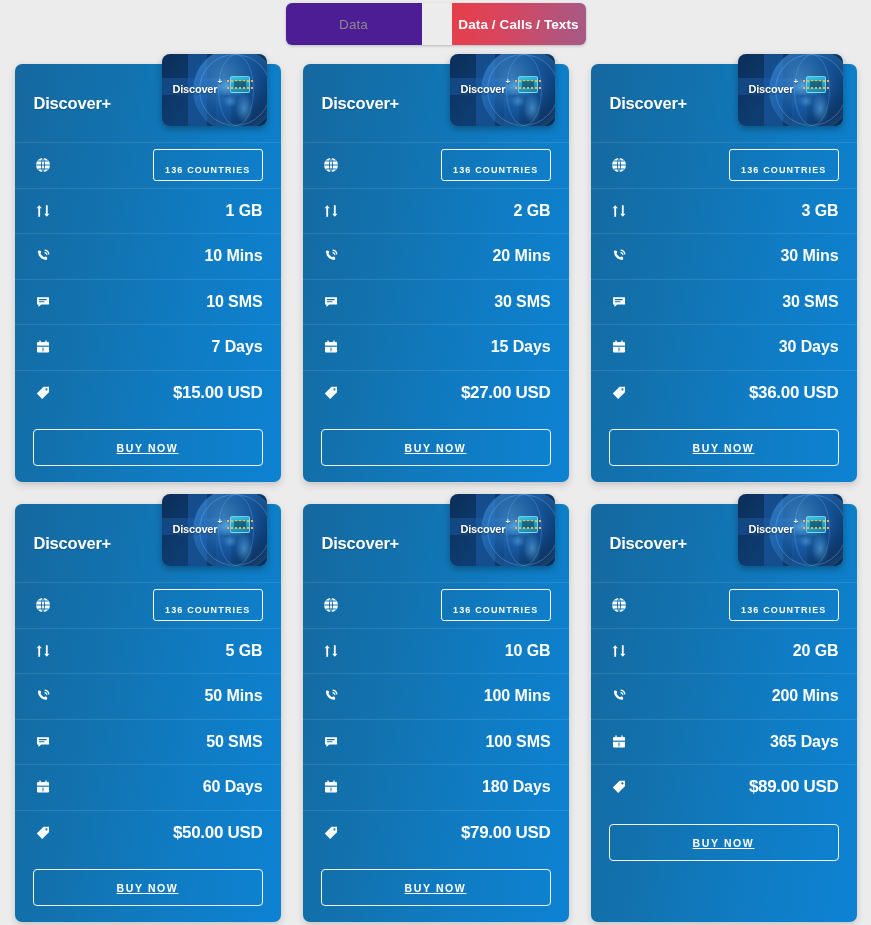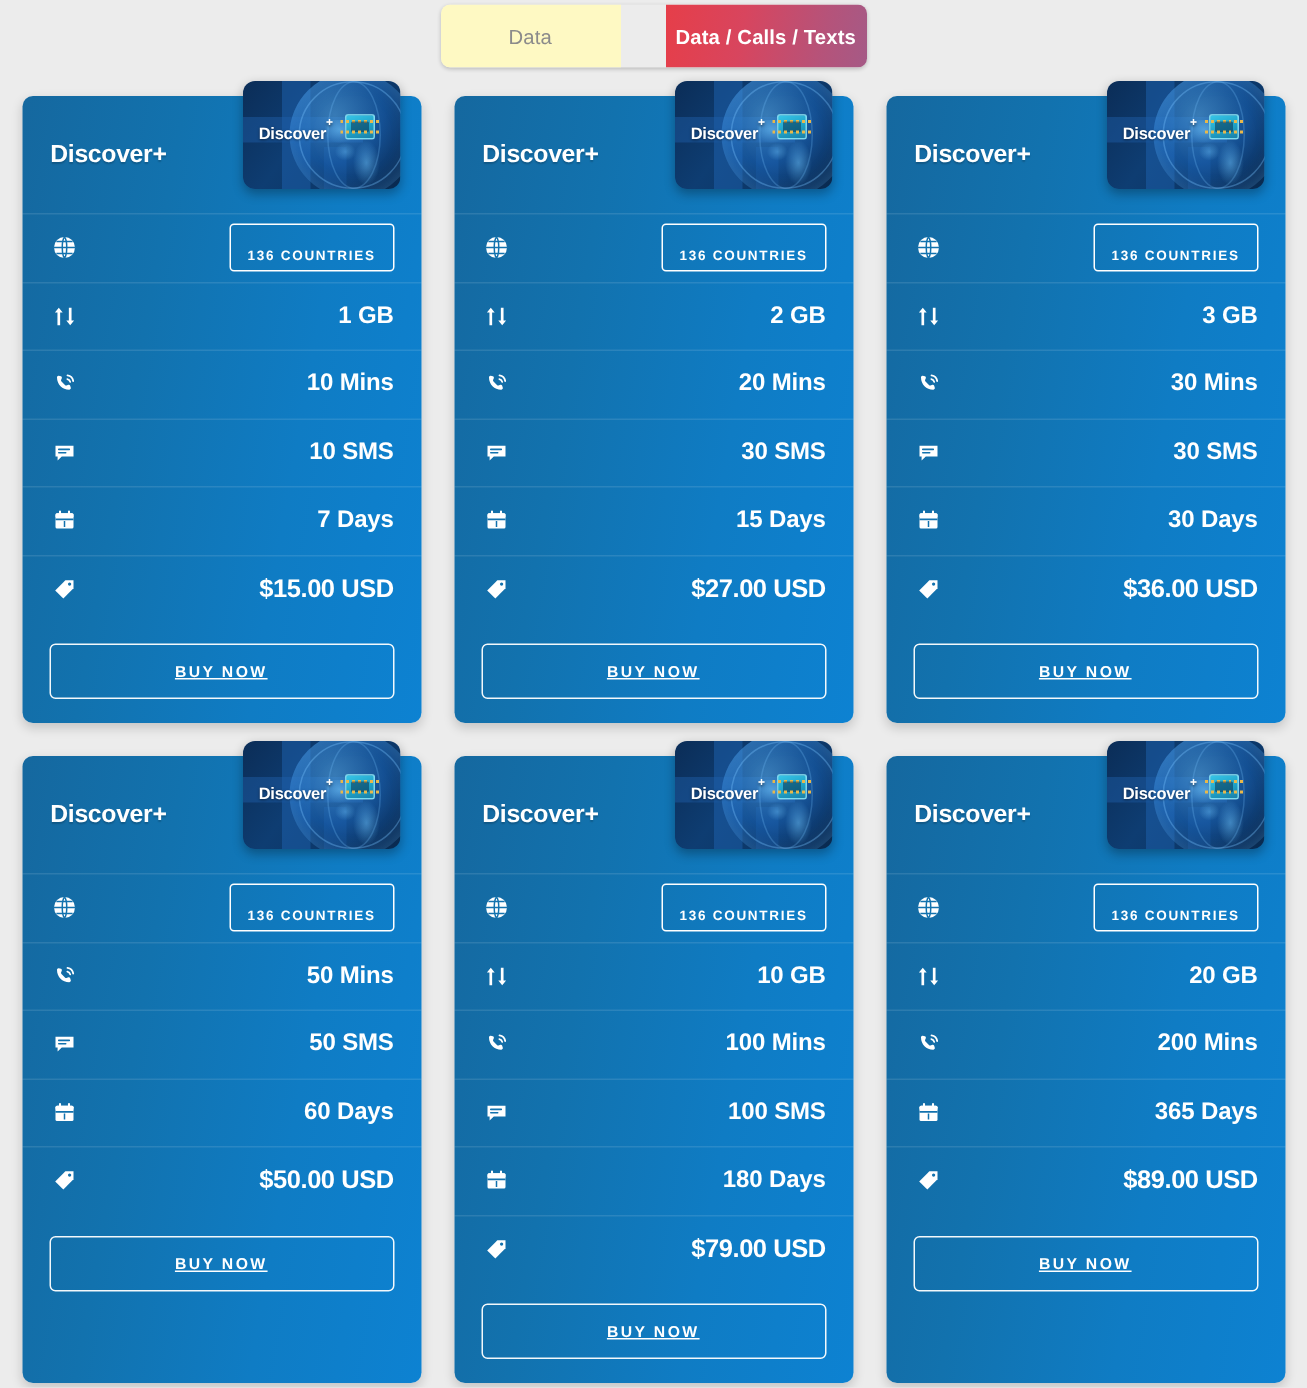--- a/index.html
+++ b/index.html
@@ -36,24 +36,24 @@
     font-weight: 700;
     letter-spacing: .1px;
     cursor: pointer;
     display: flex;
     align-items: center;
     justify-content: center;
     height: 100%;
     white-space: nowrap;
   }
   .toggle-btn.inactive {
-    background: #fef9c3;
+    background: #4c1d95;
     color: #8b8b8b;
     font-weight: 400;
-    width: 120px;
+    width: 136px;
   }
   .toggle-btn.active {
     background: linear-gradient(100deg, #e63e49 0%, #d8455e 38%, #b5537a 78%, #a55a86 100%);
     color: #ffffff;
     width: 134px;
     padding: 0 10px;
     margin-left: 30px;
   }
 
   
@@ -601,20 +601,30 @@
       <span class="row-icon">
         <svg width="16" height="16" viewBox="0 0 16 16" fill="none">
           <circle cx="8" cy="8" r="7" fill="#fff"></circle>
           <path d="M1 8h14M8 1c2 2.2 2 11.8 0 14M8 1C6 3.2 6 12.8 8 15M2.6 4h10.8M2.6 12h10.8" stroke="#1272ae" stroke-width="1"></path>
         </svg>
       </span>
       <span class="row-label"></span>
       <span class="coverage-pill">136 COUNTRIES</span>
     </div>
 
+    <div class="row">
+      <span class="row-icon">
+        <svg width="16" height="16" viewBox="0 0 16 16" fill="#fff">
+          <path d="M4.2 2.2l2.6 3.1H5.1v8.5H3.3V5.3H1.6z"></path>
+          <path d="M11.8 13.8l-2.6-3.1h1.7V2.2h1.8v8.5h1.7z"></path>
+        </svg>
+      </span>
+      <span class="row-label"></span>
+      <span class="row-value">5 GB</span>
+    </div>
 
     <div class="row">
       <span class="row-icon">
         <svg width="16" height="16" viewBox="0 0 16 16" fill="none">
           <path d="M3 3.6c0-.7.6-1.3 1.2-1.1l1.4.4c.5.2.8.7.6 1.2l-.5 1.3c-.1.4 0 .8.3 1l2.3 2.3c.3.3.7.4 1 .3l1.3-.5c.5-.2 1 .1 1.2.6l.4 1.4c.2.7-.4 1.3-1.1 1.3C6.6 11.8 3 8.2 3 3.6z" fill="#fff"></path>
           <path d="M10 2.2c2 .3 3.5 1.8 3.8 3.8" stroke="#fff" stroke-width="1.2" stroke-linecap="round"></path>
           <path d="M9.9 4.7c1 .2 1.7.9 1.9 1.9" stroke="#fff" stroke-width="1.2" stroke-linecap="round"></path>
         </svg>
       </span>
       <span class="row-label"></span>

